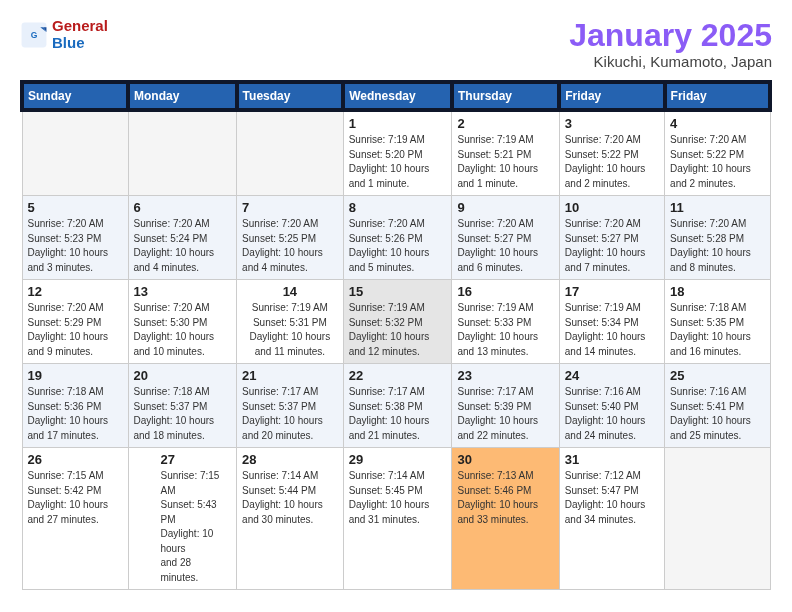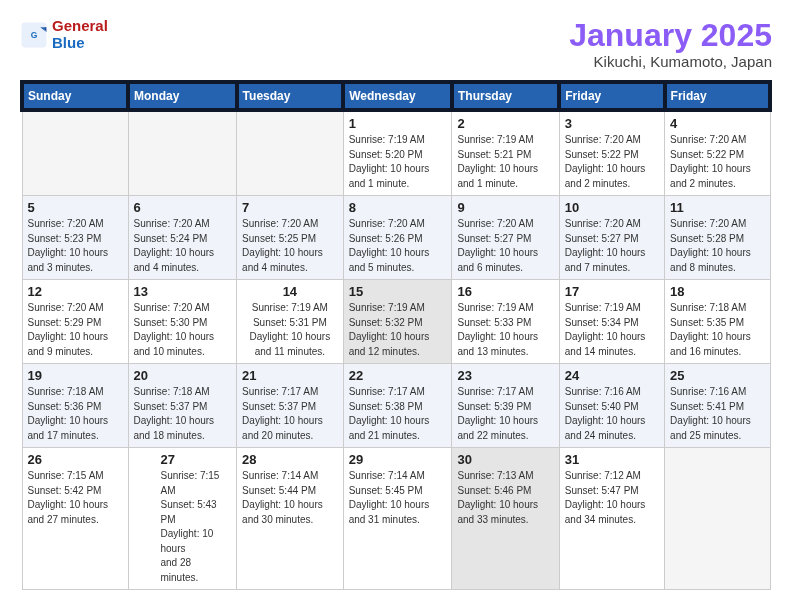--- a/index.html
+++ b/index.html
@@ -253,21 +253,21 @@
             <div class="day-info">Sunrise: 7:15 AM<br>Sunset: 5:43 PM<br>Daylight: 10 hours<br>and 28 minutes.</div>
           </td>
           <td style="background: rgb(255, 255, 255);">
             <div class="day-num">28</div>
             <div class="day-info">Sunrise: 7:14 AM<br>Sunset: 5:44 PM<br>Daylight: 10 hours<br>and 30 minutes.</div>
           </td>
           <td style="background: rgb(255, 255, 255);">
             <div class="day-num">29</div>
             <div class="day-info">Sunrise: 7:14 AM<br>Sunset: 5:45 PM<br>Daylight: 10 hours<br>and 31 minutes.</div>
           </td>
-          <td style="background: #e5e5e5;">
+          <td style="background: #fdba74;">
             <div class="day-num">30</div>
             <div class="day-info">Sunrise: 7:13 AM<br>Sunset: 5:46 PM<br>Daylight: 10 hours<br>and 33 minutes.</div>
           </td>
           <td style="background: rgb(255, 255, 255);">
             <div class="day-num">31</div>
             <div class="day-info">Sunrise: 7:12 AM<br>Sunset: 5:47 PM<br>Daylight: 10 hours<br>and 34 minutes.</div>
           </td>
           <td class="empty"></td>
         </tr>
       </tbody>

